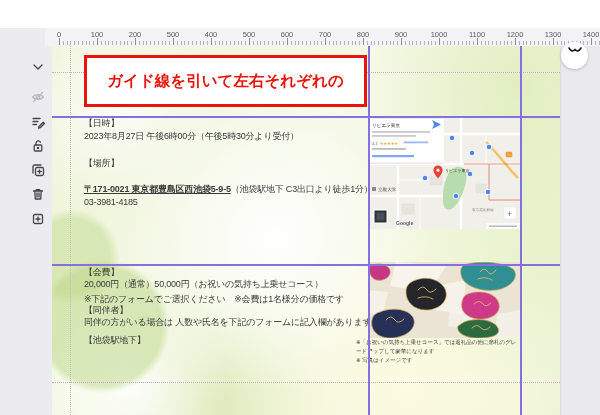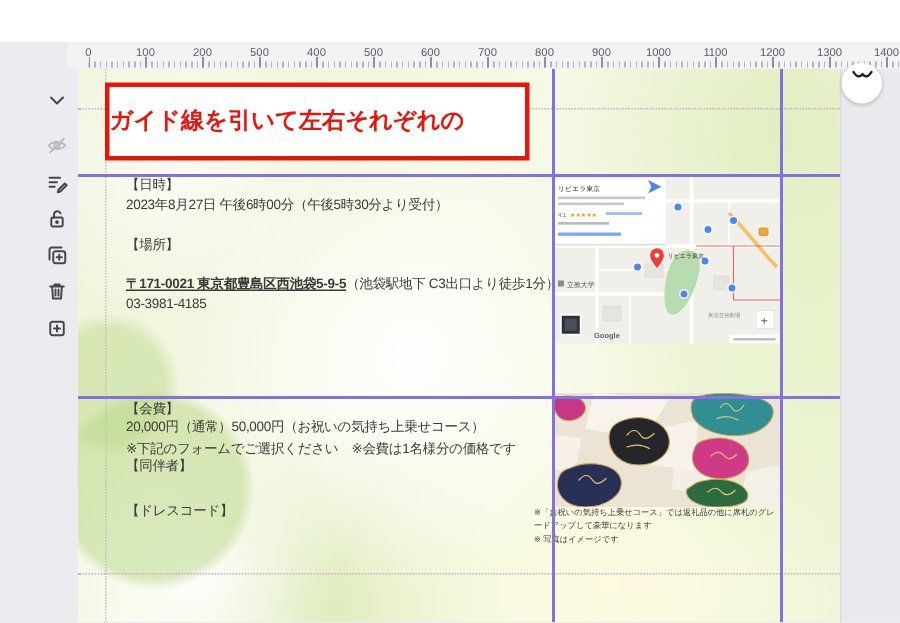--- a/index.html
+++ b/index.html
@@ -42,23 +42,23 @@
 
   
   .dotline-h{position:absolute;left:0;width:508px;height:0;border-top:1px dotted #c9aac4;z-index:1;}
   .dotline-v{position:absolute;top:0;height:369px;width:0;border-left:1px dotted #bfbfc2;z-index:1;}
 
   
   .guide-h{position:absolute;left:0;width:508px;height:1.6px;background:#8470e0;z-index:6;}
   .guide-v{position:absolute;top:0;height:369px;width:1.6px;background:#8470e0;z-index:6;}
 
   
-  .annotation{position:absolute;left:18px;top:9px;width:277px;height:46px;background:#fff;
+  .annotation{position:absolute;left:32px;top:9px;width:277px;height:46px;background:#fff;
       border:3.5px solid #e8150b;z-index:5;display:flex;flex-direction:row;
-      align-items:center;justify-content:flex-start;}
+      align-items:center;justify-content:center;}
   .annotation div{color:#e8150b;font-weight:bold;font-size:15.5px;line-height:20px;
       white-space:nowrap;letter-spacing:0;}
 
   
   .tline{position:absolute;left:32px;font-size:9px;color:#3a3a3a;white-space:nowrap;
          z-index:3;line-height:11px;letter-spacing:-0.2px;}
   .tline .u{text-decoration:underline;font-weight:bold;}
 
   .map-box{position:absolute;left:316px;top:70px;width:152px;height:113px;z-index:3;}
   .gem-box{position:absolute;left:316px;top:216px;width:152px;height:76px;z-index:3;}
@@ -158,21 +158,22 @@
 
     <div class="tline" style="top:72px">【日時】</div>
     <div class="tline" style="top:85px">2023年8月27日 午後6時00分（午後5時30分より受付）</div>
     <div class="tline" style="top:112px">【場所】</div>
     <div class="tline" style="top:138px"><span class="u">〒171-0021 東京都豊島区西池袋5-9-5</span><span>（池袋駅地下 C3出口より徒歩1分）</span></div>
     <div class="tline" style="top:151px">03-3981-4185</div>
     <div class="tline" style="top:221px">【会費】</div>
     <div class="tline" style="top:233px">20,000円（通常）50,000円（お祝いの気持ち上乗せコース）</div>
     <div class="tline" style="top:248px">※下記のフォームでご選択ください　※会費は1名様分の価格です</div>
     <div class="tline" style="top:259px">【同伴者】</div>
-    <div class="tline" style="top:289px">【ドレスコード】</div>
+    <div class="tline" style="top:271px">同伴の方がいる場合は 人数や氏名を下記のフォームに記入欄があります</div>
+    <div class="tline" style="top:289px">【池袋駅地下】</div>
 
     <div class="map-box">
       <svg viewBox="0 0 152 113" width="152" height="113">
         <rect x="0" y="0" width="152" height="113" fill="#f1efe9"></rect>
 
         <g stroke="#ffffff" stroke-width="2.4" fill="none">
           <path d="M93 0 V113"></path>
             <path d="M30 28 V113"></path>
           <path d="M30 18 H152"></path>
             <path d="M0 48 H152"></path>

